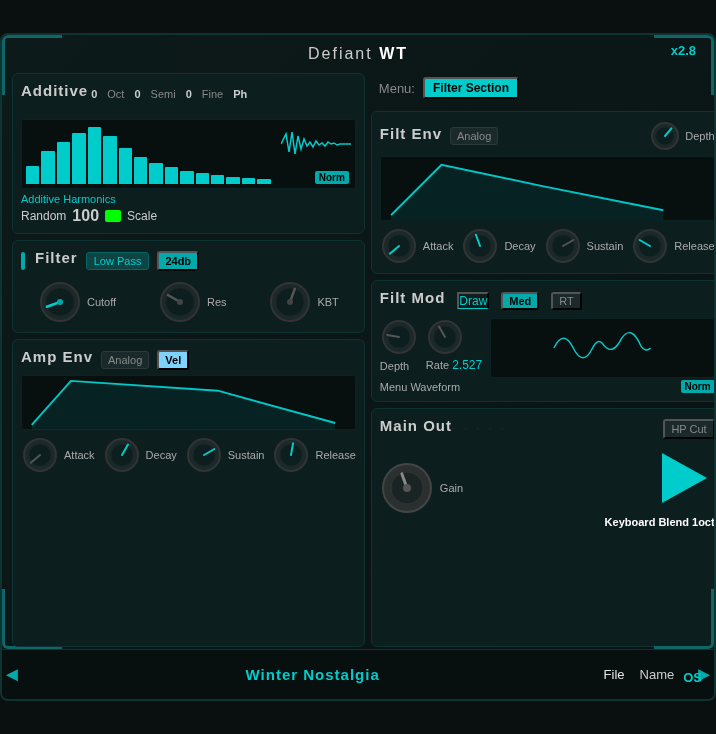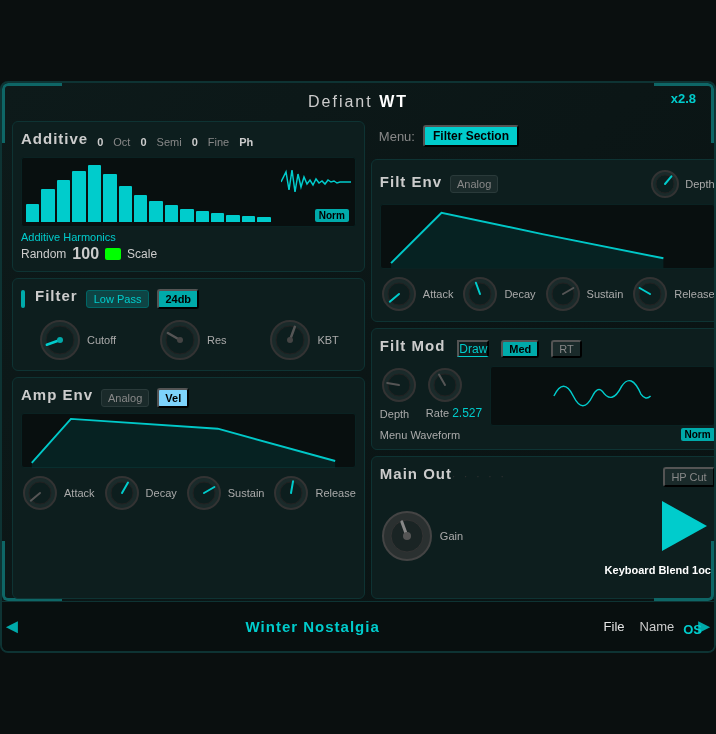--- a/index.html
+++ b/index.html
@@ -7,21 +7,21 @@
       background: #0a0f0f;
       display: flex;
       justify-content: center;
       align-items: center;
       width: 716px;
       height: 734px;
       font-family: 'Arial', sans-serif;
     }
     .synth-container {
       width: 716px;
-      height: 572px;
+      height: 668px;
       background: linear-gradient(135deg, #0d1a1a 0%, #091212 100%);
       border: 2px solid #0e3333;
       border-radius: 8px;
       position: relative;
       overflow: hidden;
     }
     
     .corner {
       position: absolute;
       width: 60px;
@@ -92,22 +92,22 @@
       font-size: 15px;
       font-weight: 600;
       letter-spacing: 1px;
       margin-bottom: 6px;
     }
 
     
     .additive-header {
       display: flex;
       align-items: center;
-      gap: 9px;
-      margin-bottom: 4px;
+      gap: 3px;
+      margin-bottom: 14px;
     }
     .additive-params {
       display: flex;
       gap: 10px;
       align-items: center;
     }
     .param-label {
       color: #888;
       font-size: 11px;
     }

